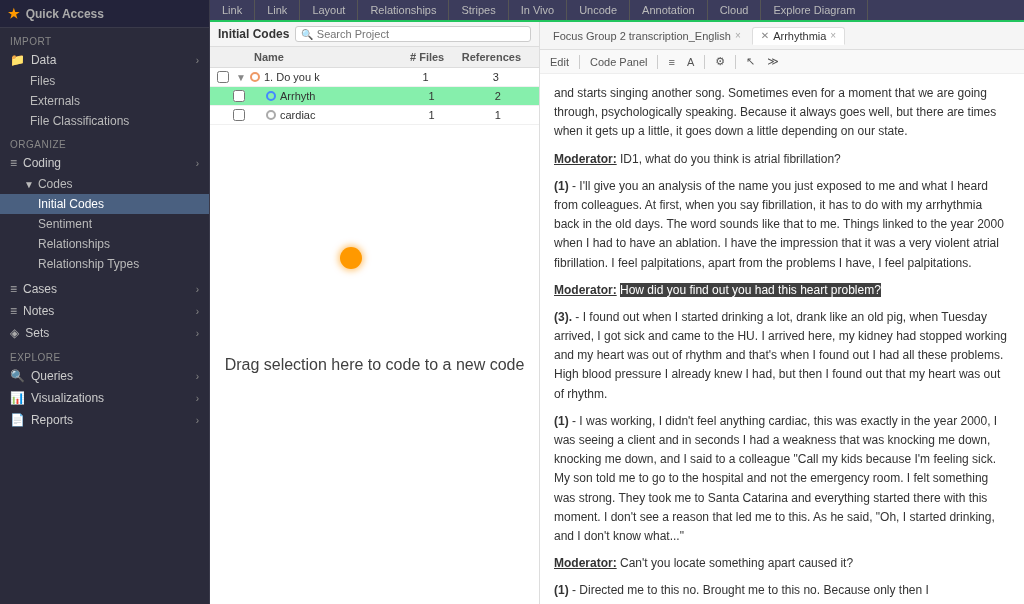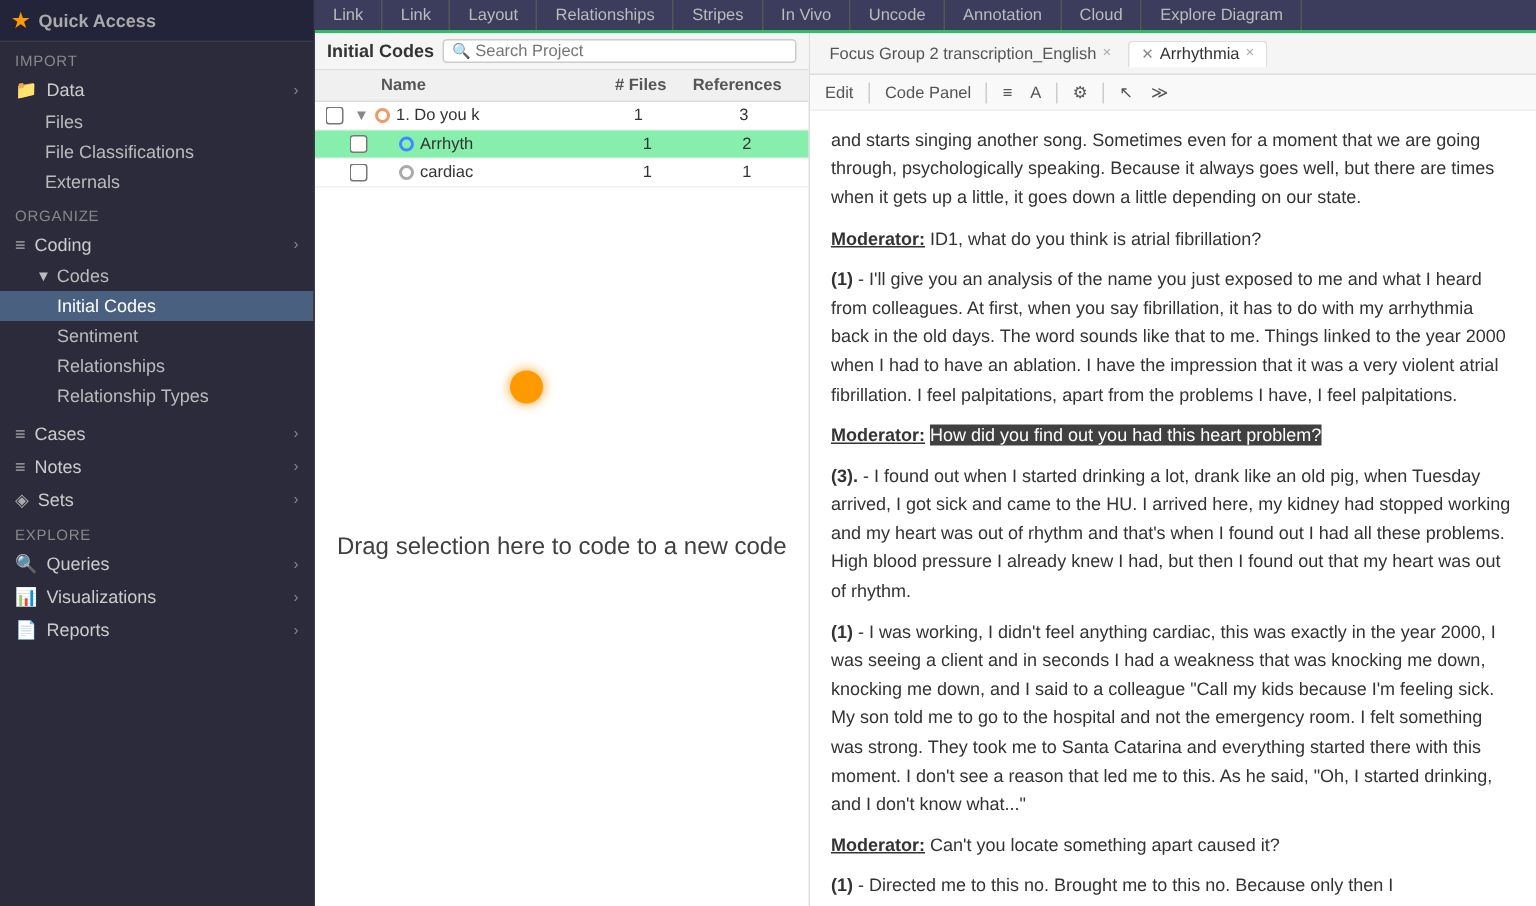--- a/index.html
+++ b/index.html
@@ -265,24 +265,24 @@
   <div class="sidebar-section-label">IMPORT</div>
   <div class="sidebar-item">
     <span class="item-icon">📁</span>
     <span>Data</span>
     <span class="chevron">›</span>
   </div>
   <div class="sidebar-sub-item">
     <span>Files</span>
   </div>
   <div class="sidebar-sub-item">
+    <span>Externals</span>
+  </div>
+  <div class="sidebar-sub-item">
     <span>File Classifications</span>
-  </div>
-  <div class="sidebar-sub-item">
-    <span>Externals</span>
   </div>
 
   <div class="sidebar-section-label">ORGANIZE</div>
   <div class="sidebar-item">
     <span class="item-icon">≡</span>
     <span>Coding</span>
     <span class="chevron">›</span>
   </div>
   <div class="sidebar-sub-item" style="padding-left:24px;">
     <span style="margin-right:4px; font-size:10px;">▼</span>

